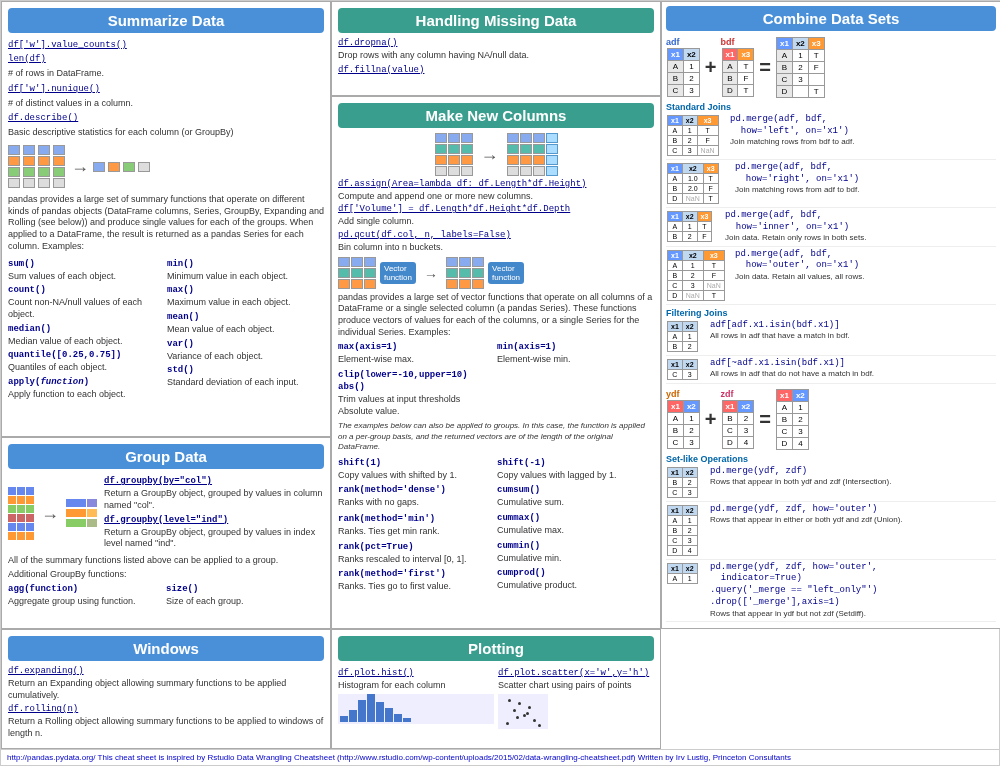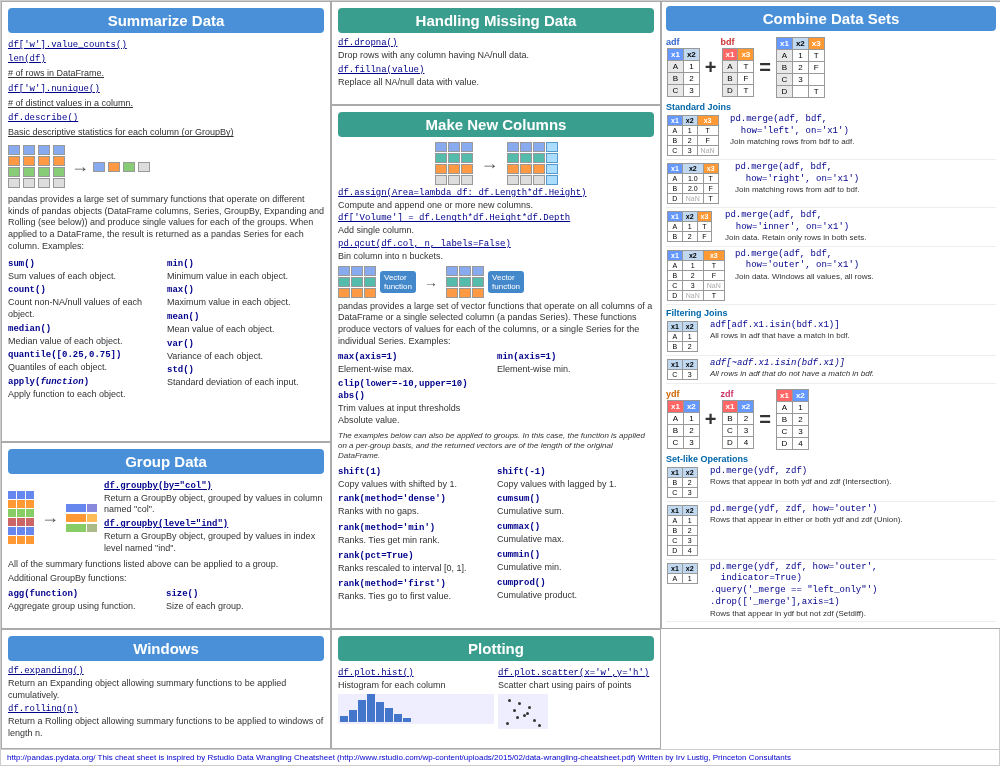--- a/index.html
+++ b/index.html
@@ -40,21 +40,21 @@
       font-size: 9px;
       color: #00008b;
     }
     .code-block {
       font-family: 'Courier New', monospace;
       font-size: 9px;
       color: #00008b;
       margin: 2px 0;
       text-decoration: underline;
     }
-    .indent { margin-left: 12px; text-decoration: underline; }
+    .indent { margin-left: 12px; }
     p, .desc { font-size: 9px; color: #333; line-height: 1.3; margin: 2px 0; }
     .bold { font-weight: bold; }
 
     
     .summarize-section {
       grid-column: 1;
       grid-row: 1 / 3;
     }
     .two-col {
       display: grid;
@@ -380,21 +380,20 @@
     <div class="desc">Return an Expanding object allowing summary functions to be applied cumulatively.</div>
     <div class="code-block" style="margin-top:3px;"><span class="code">df.rolling(n)</span></div>
     <div class="desc">Return a Rolling object allowing summary functions to be applied to windows of length n.</div>
   </div>
 
   <div class="section missing-section">
     <div class="section-title teal-title">Handling Missing Data</div>
     <div class="code-block"><span class="code">df.dropna()</span></div>
     <div class="desc">Drop rows with any column having NA/null data.</div>
     <div class="code-block" style="margin-top:3px;"><span class="code">df.fillna(value)</span></div>
-    <div class="desc">Replace all NA/null data with value.</div>
   </div>
 
   <div class="section makenew-section" style="grid-row: 2 / 4;">
     <div class="section-title teal-title">Make New Columns</div>
 
     <div class="makenew-visual">
       <div style="display:grid;grid-template-columns:repeat(3,12px);gap:1px;">
         <div class="gb-cell gb-blue"></div>
           <div class="gb-cell gb-blue"></div>
           <div class="gb-cell gb-blue"></div>
@@ -751,21 +750,21 @@
           <tr>
                 <td>D</td>
                 <td style="color:#aaa;">NaN</td>
                 <td>T</td>
               </tr>
         </tbody>
           </table>
       </div>
       <div class="join-desc" style="flex:1;">
         <span class="code">pd.merge(adf, bdf,<br>&nbsp;&nbsp;how='outer', on='x1')</span><br>
-        <span>Join data. Windows all values, all rows.</span>
+        <span>Join data. Retain all values, all rows.</span>
       </div>
     </div>
 
     <div class="section-sub">Filtering Joins</div>
 
     <div class="join-row">
       <div style="flex:0 0 40px;">
         <table class="df-table" style="font-size:7px;">
           <tbody>
               <tr>
@@ -797,21 +796,21 @@
                 <th style="font-size:7px;">x1</th>
                 <th style="font-size:7px;">x2</th>
               </tr>
           <tr>
                 <td>C</td>
                 <td>3</td>
               </tr>
         </tbody>
           </table>
       </div>
-      <div class="join-desc" style="flex:1;font-style:italic;">
+      <div class="join-desc" style="flex:1;">
         <span class="code">adf[~adf.x1.isin(bdf.x1)]</span><br>
         <span>All rows in adf that do not have a match in bdf.</span>
       </div>
     </div>
 
     <div class="combine-row" style="margin-top:4px;">
       <div>
         <div style="font-size:9px;font-weight:bold;color:#cc6600;margin-bottom:1px;">ydf</div>
         <table class="df-table">
           <tbody>

